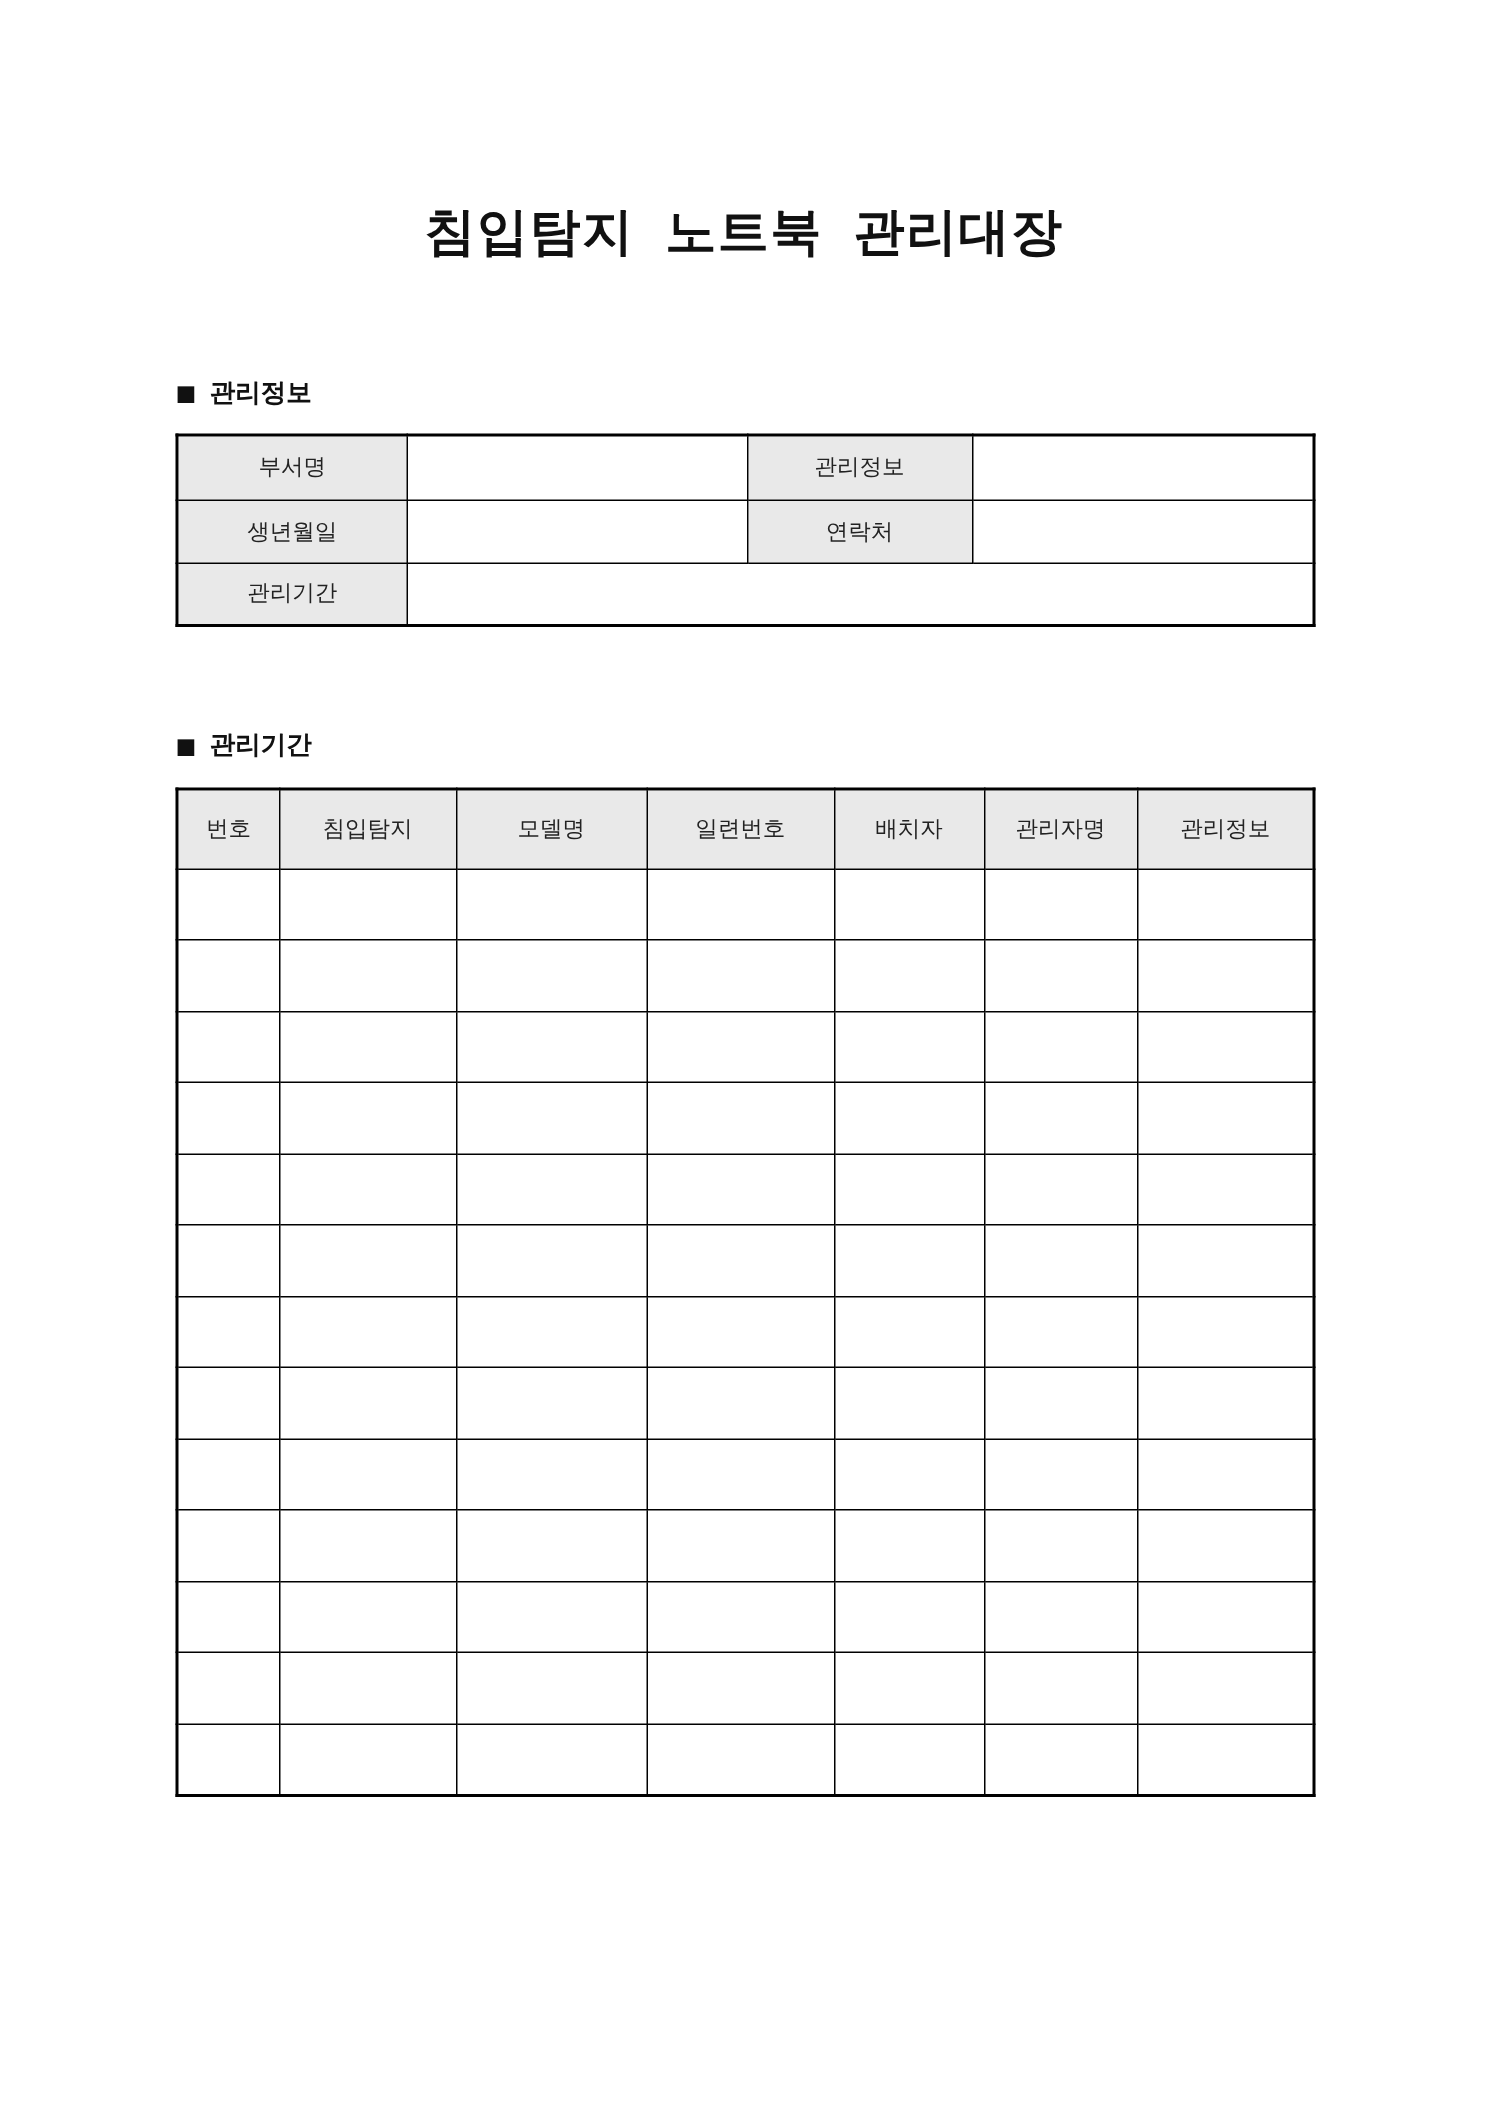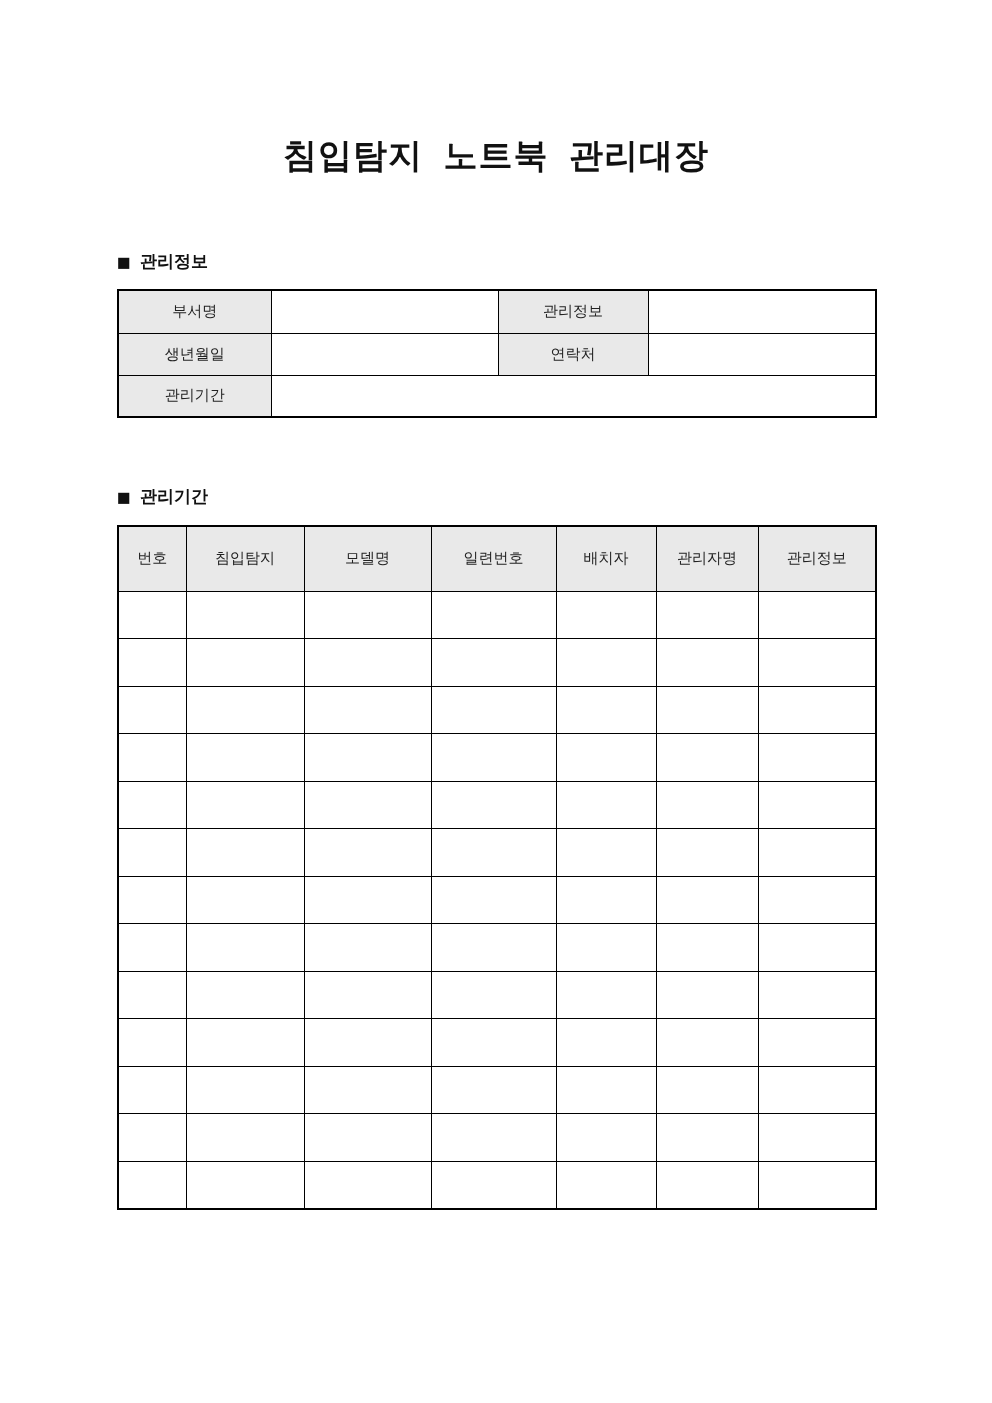--- a/index.html
+++ b/index.html
@@ -78,21 +78,21 @@
     background: #ffffff;
   }
 
   
   .mgmt-table { top: 289px; }
   .mgmt-table tr { height: 42px; }
   .mgmt-table tr:first-child { height: 43px; }
 
   
   .status-table { top: 525px; }
-  .status-table thead tr { height: 65px; }
+  .status-table thead tr { height: 53px; }
   .status-table tbody tr { height: 47.5px; }
 </style>
 </head>
 <body style="--label-bg: #e9e9e9; --border-color: #000000;">
 
 <div class="page">
 
   <div class="doc-title">침입탐지 노트북 관리대장</div>
 
   <div class="section-heading heading-mgmt">

